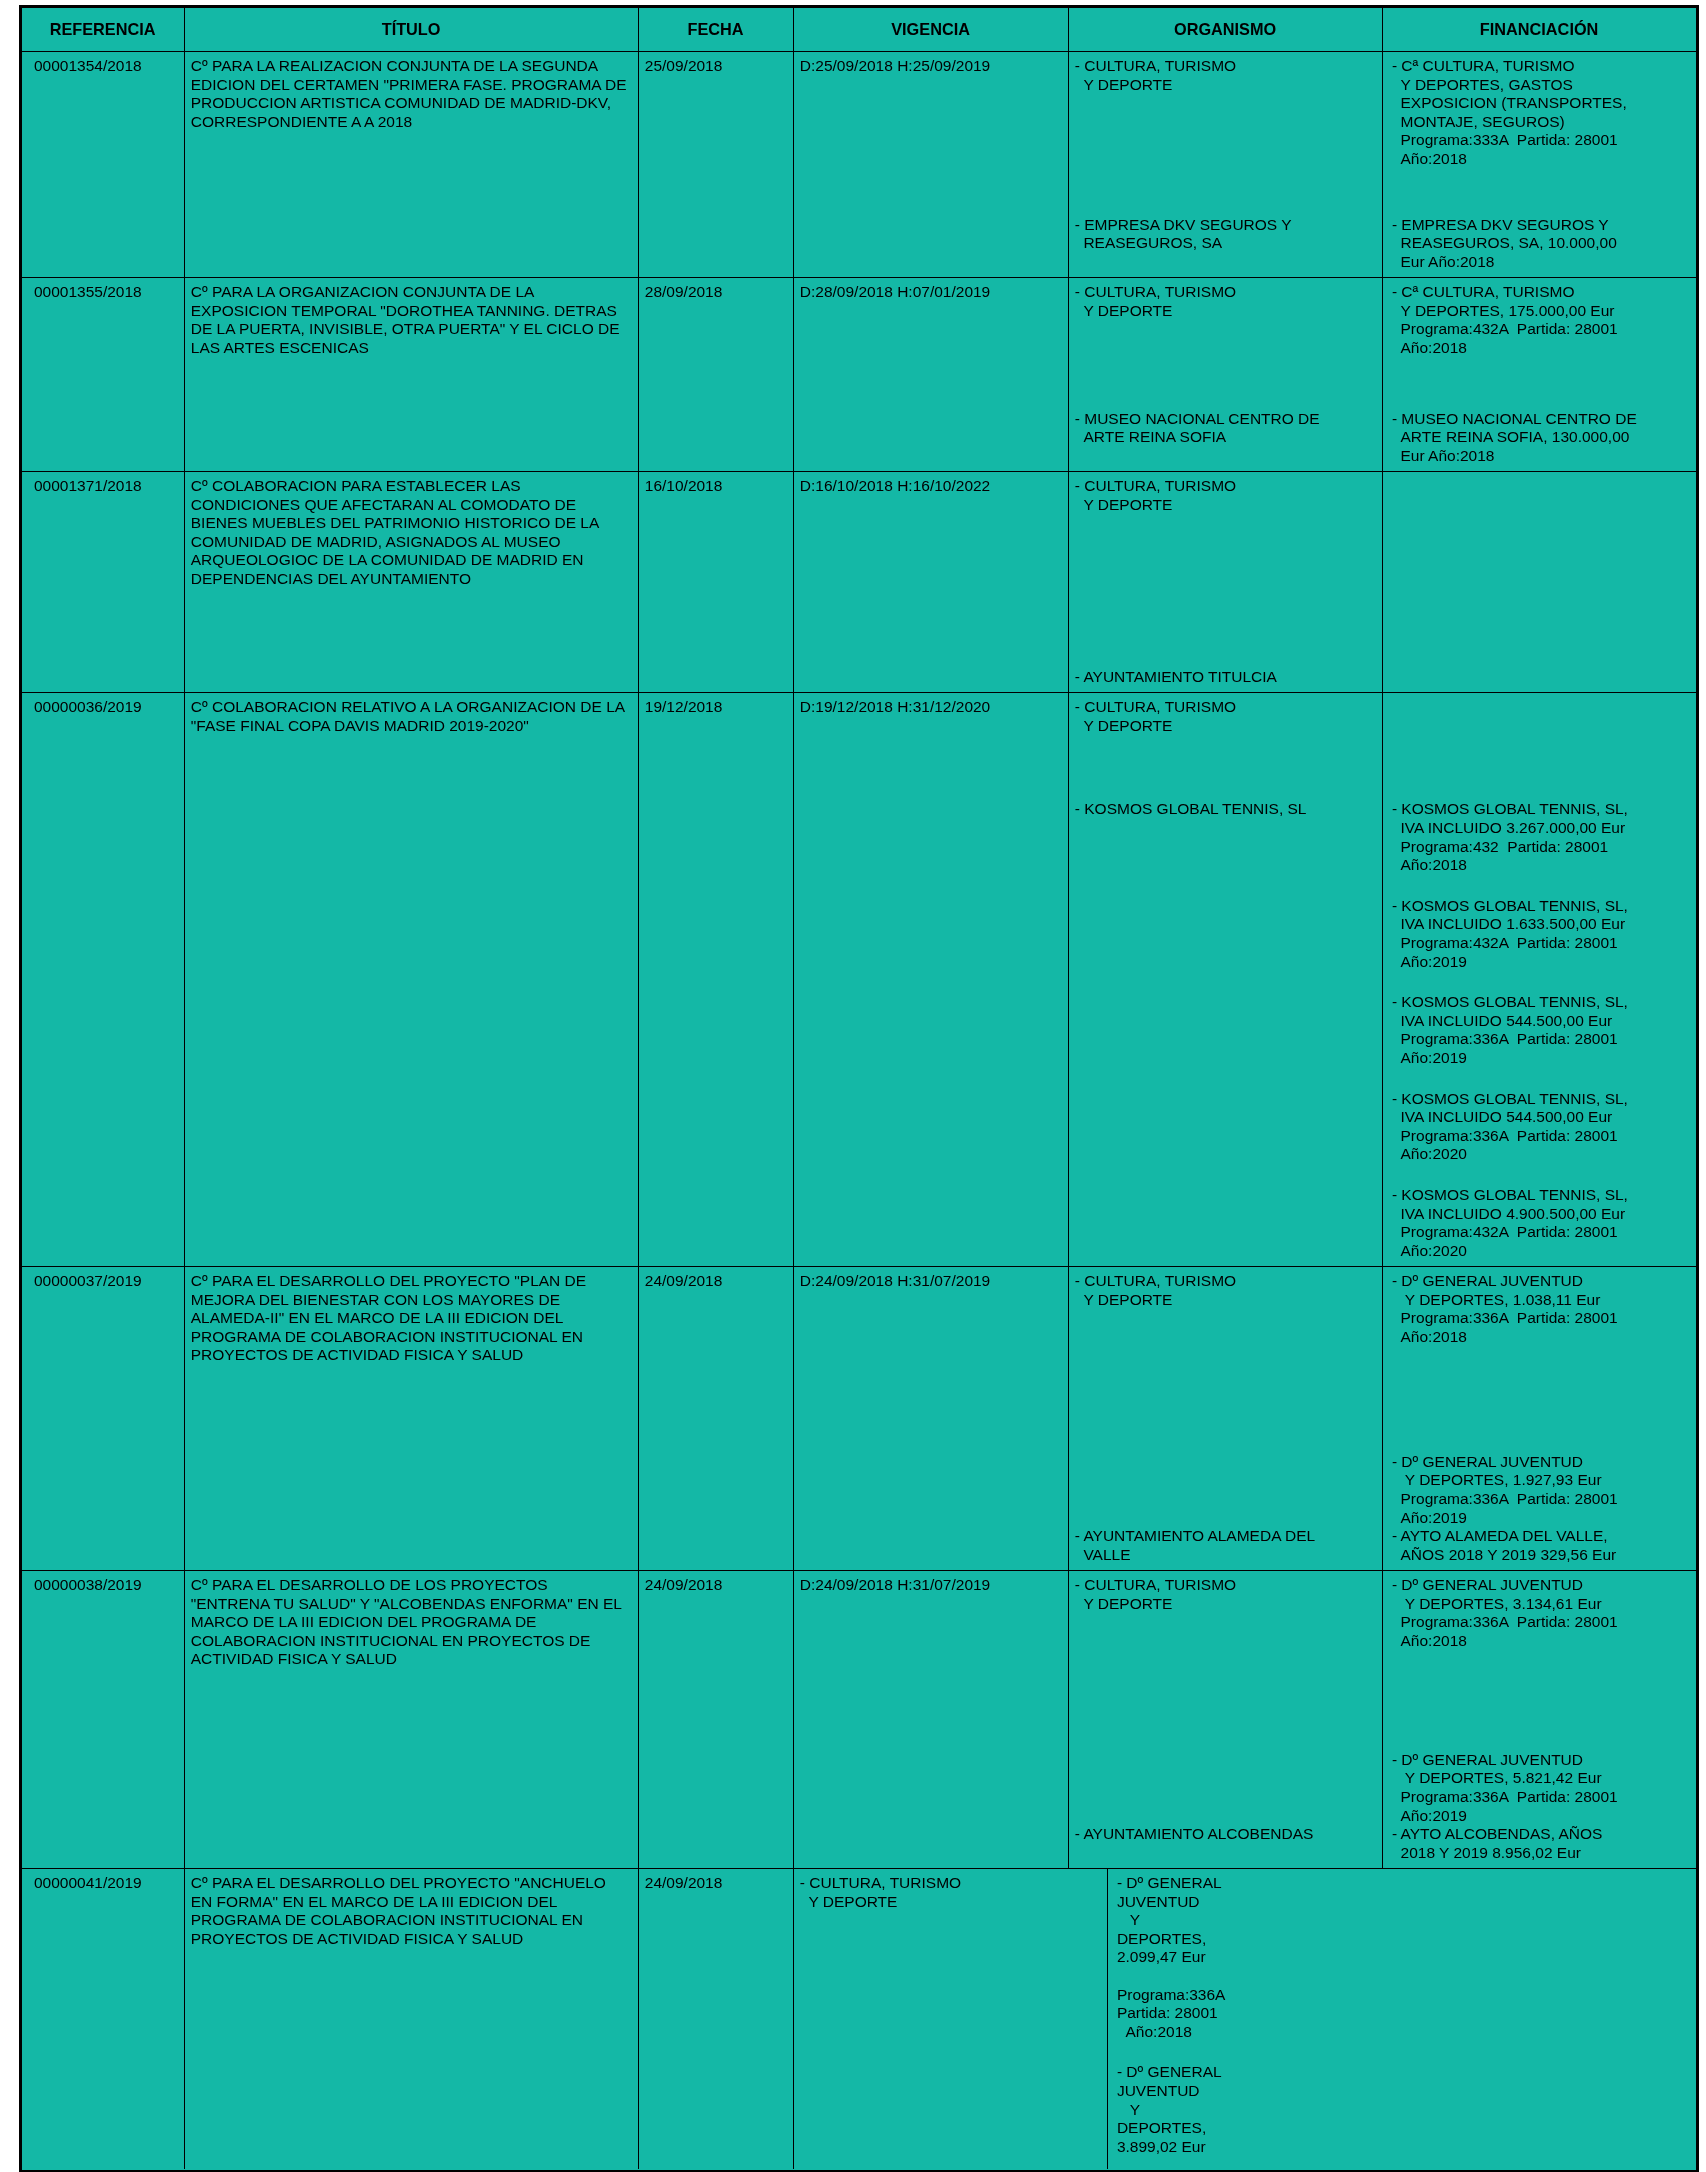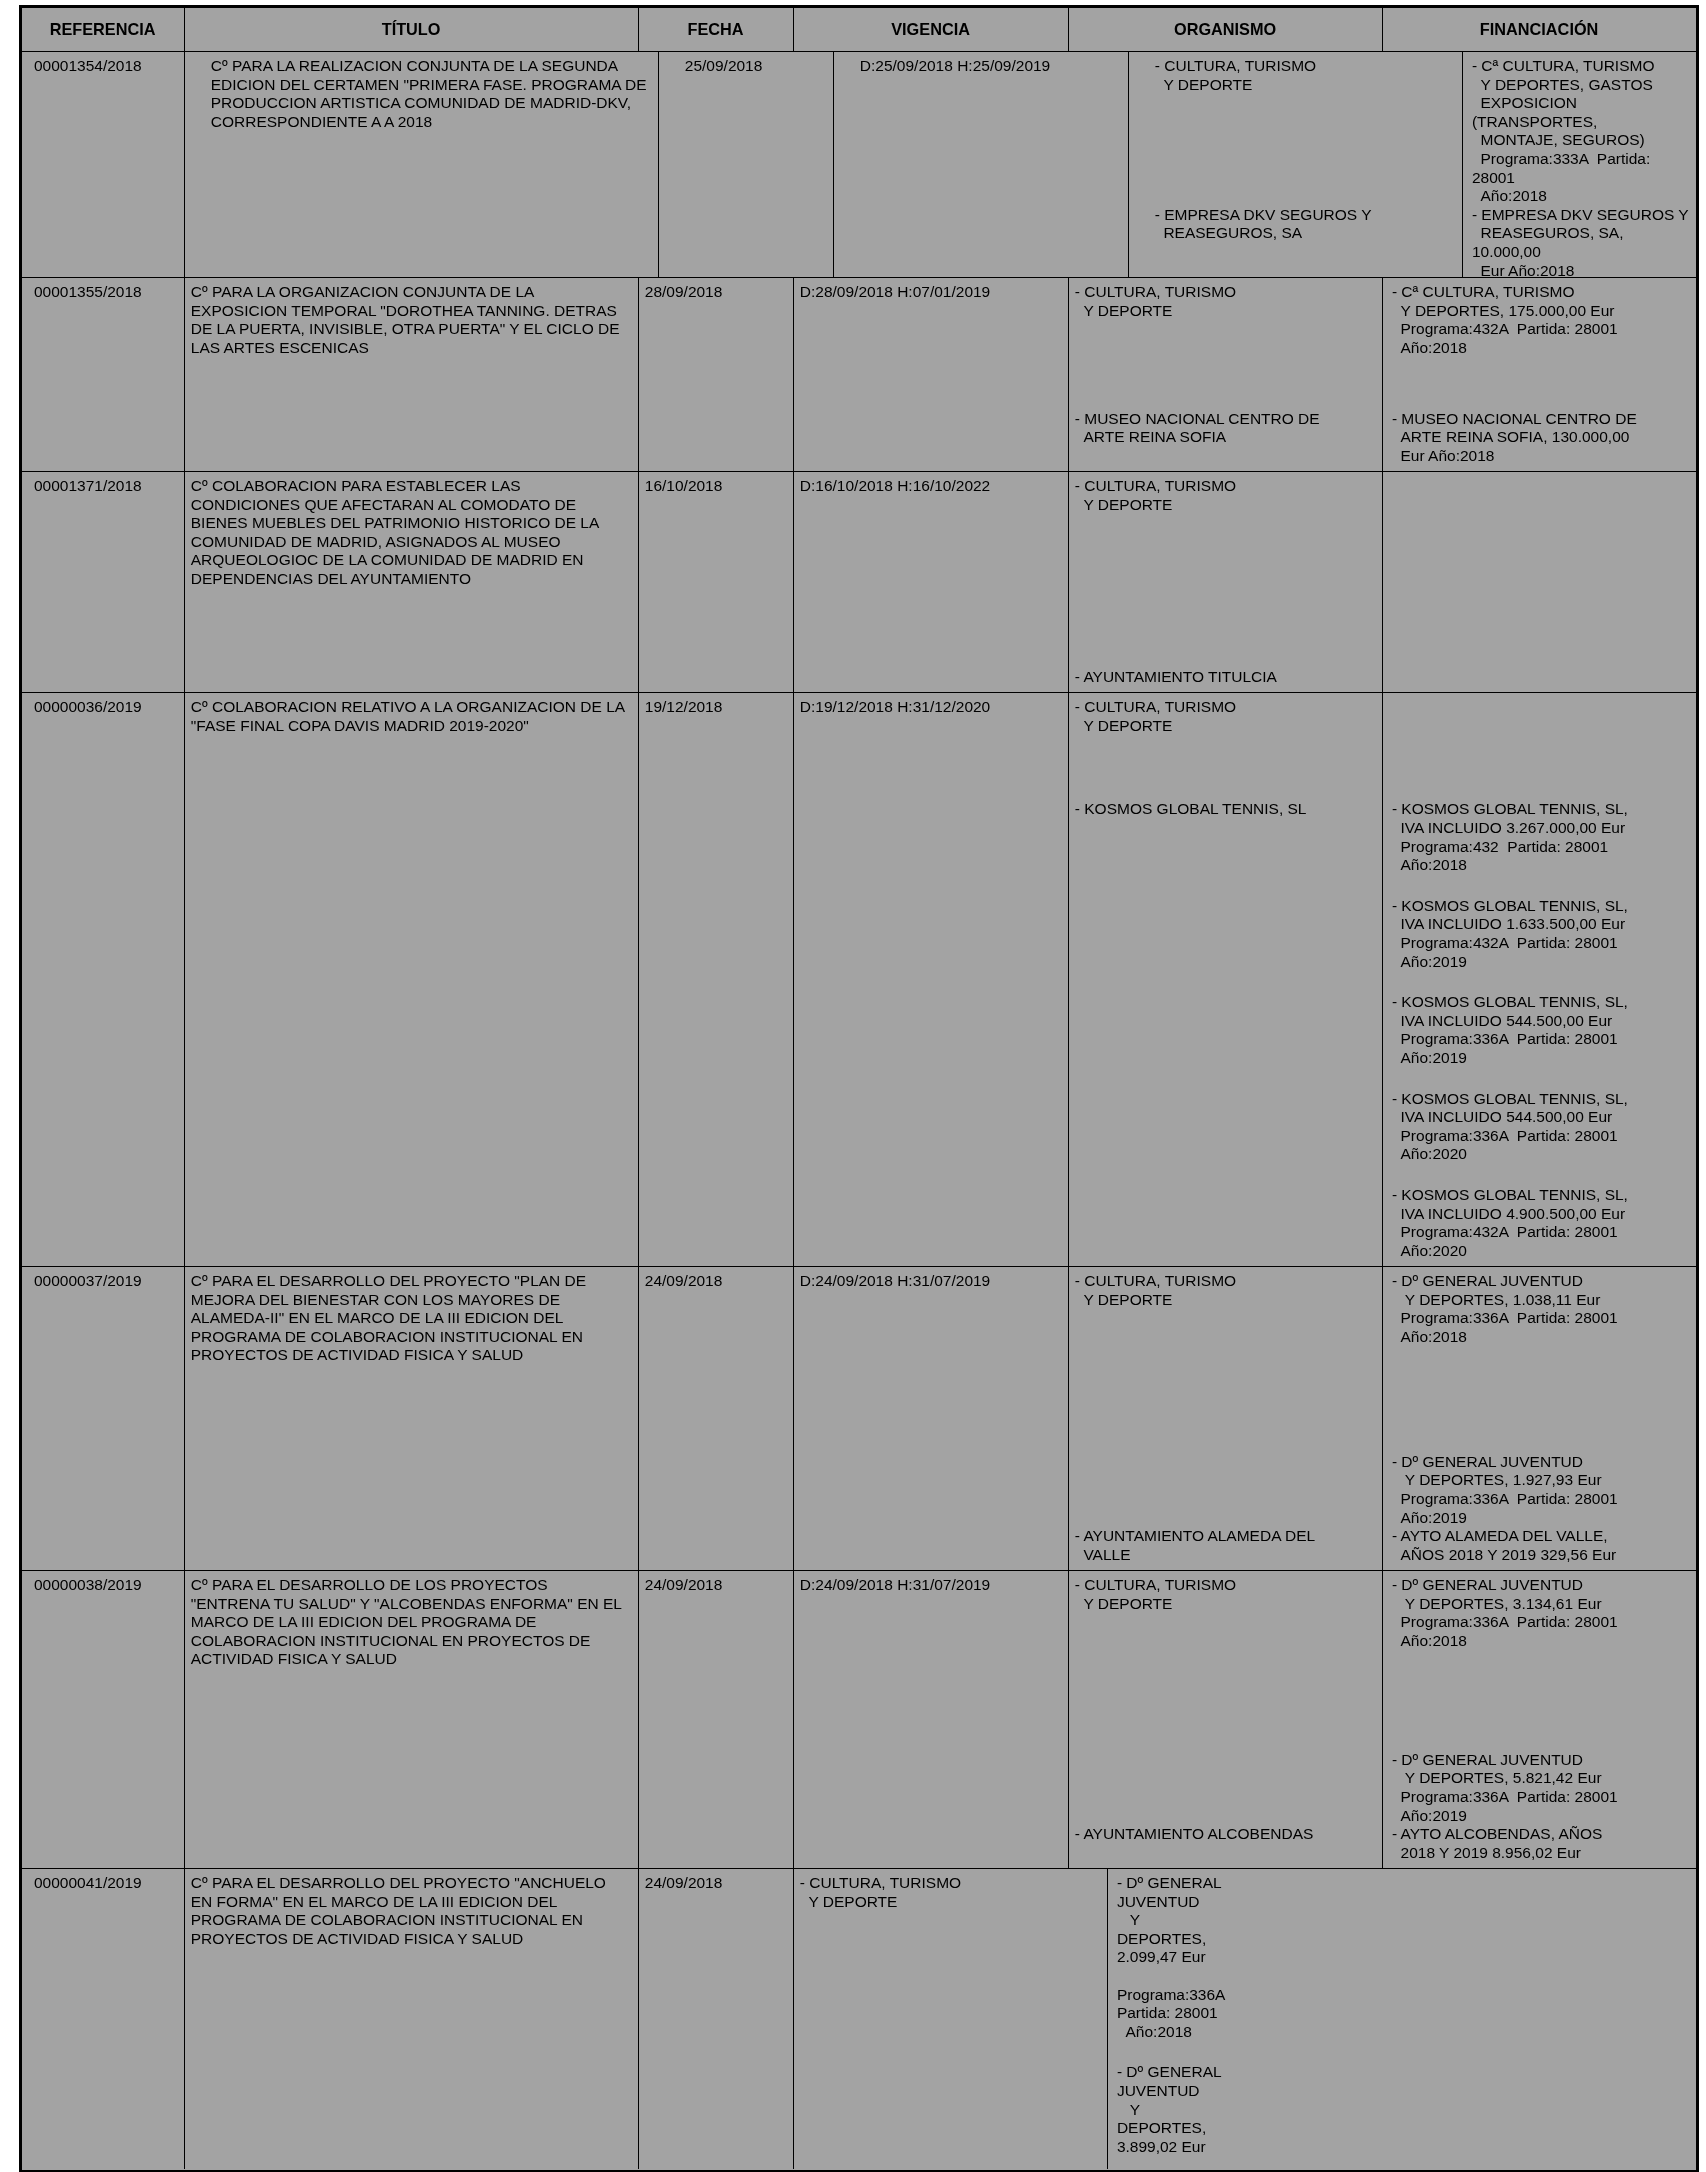--- a/index.html
+++ b/index.html
@@ -6,21 +6,21 @@
   html, body {
     width: 1707px; height: 2172px;
     background: #ffffff; color: #000000;
     font-family: "Liberation Sans", "DejaVu Sans", sans-serif;
     overflow: hidden;
   }
   .page { padding: 4.7px 7.8px 0 18.6px; }
   .table {
     width: 1680px; height: 2168px;
     border: 3.1px solid #000;
-    background: #a3a3a3;
+    background: #14b8a6;
   }
   .header-row {
     display: grid;
     grid-template-columns: 163px 454px 155px 275px 314px 1fr;
     height: 44px;
     border-bottom: 1.6px solid #000;
   }
   .header-cell {
     border-right: 1.6px solid #000;
     display: flex; align-items: center; justify-content: center;
@@ -28,21 +28,21 @@
     text-align: center;
   }
   .header-cell:last-child { border-right: none; }
 
   .body-row {
     display: grid;
     grid-template-columns: 163px 454px 155px 275px 1fr;
     border-bottom: 1.6px solid #000;
     overflow: hidden;
   }
-  [data-row="0"] { height: 226px; gap: 20px; }
+  [data-row="0"] { height: 226px; }
   [data-row="1"] { height: 194px; }
   [data-row="2"] { height: 221px; }
   [data-row="3"] { height: 574px; }
   [data-row="4"] { height: 304px; }
   [data-row="5"] { height: 298px; }
   [data-row="6"] { height: 300px; border-bottom: none; }
 
   .cell {
     border-right: 1.6px solid #000;
     padding: 5.4px 6.2px;

